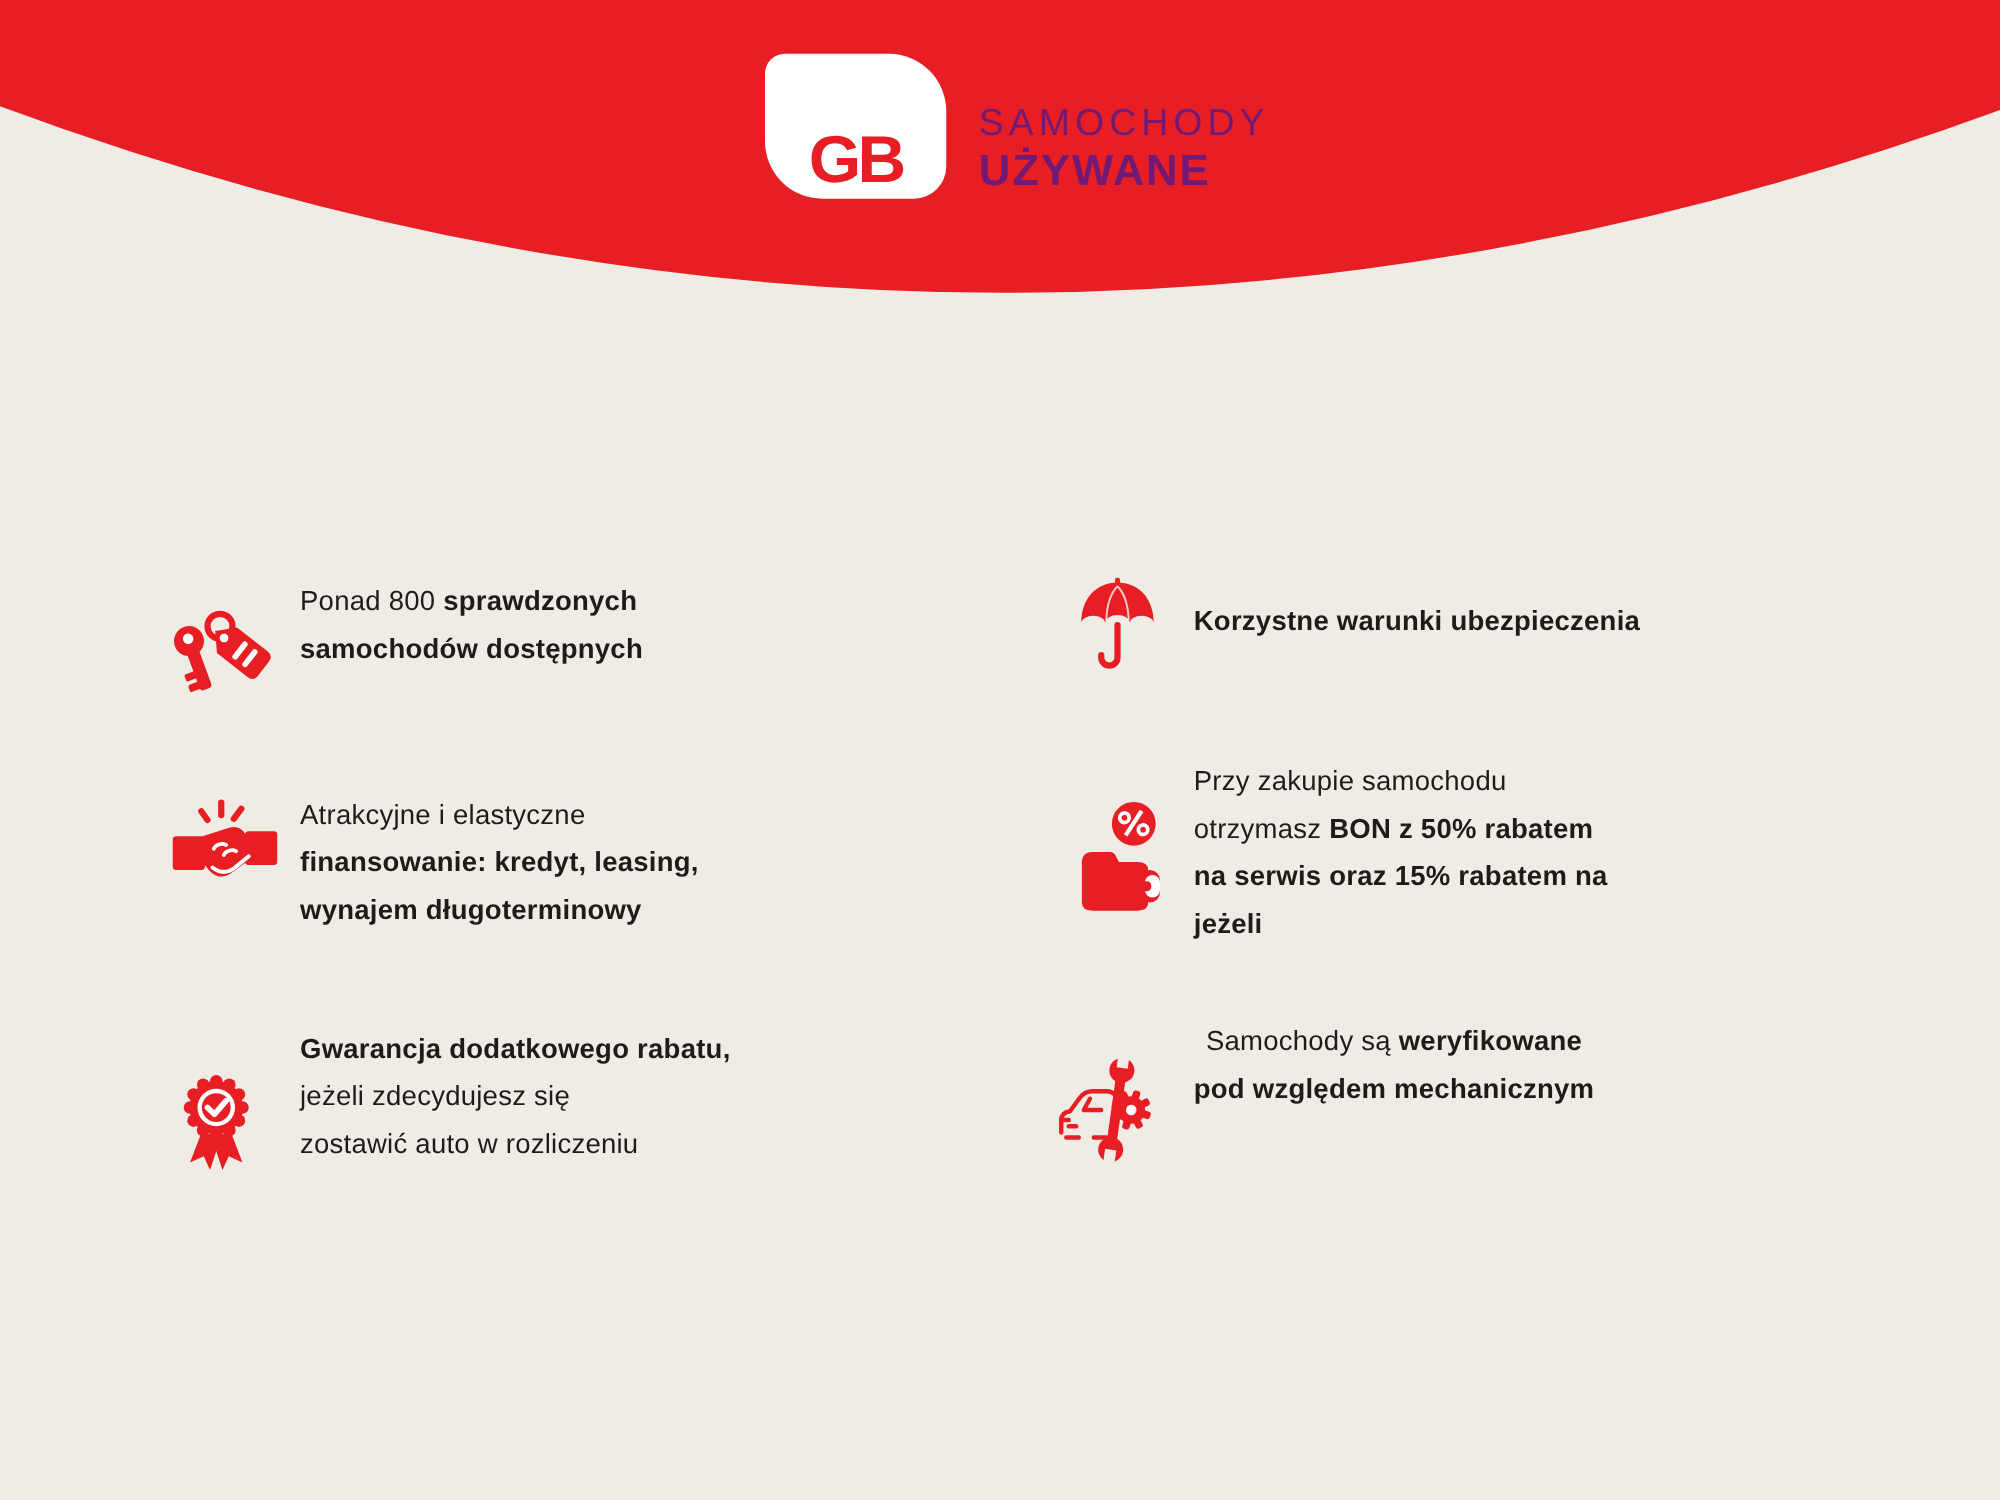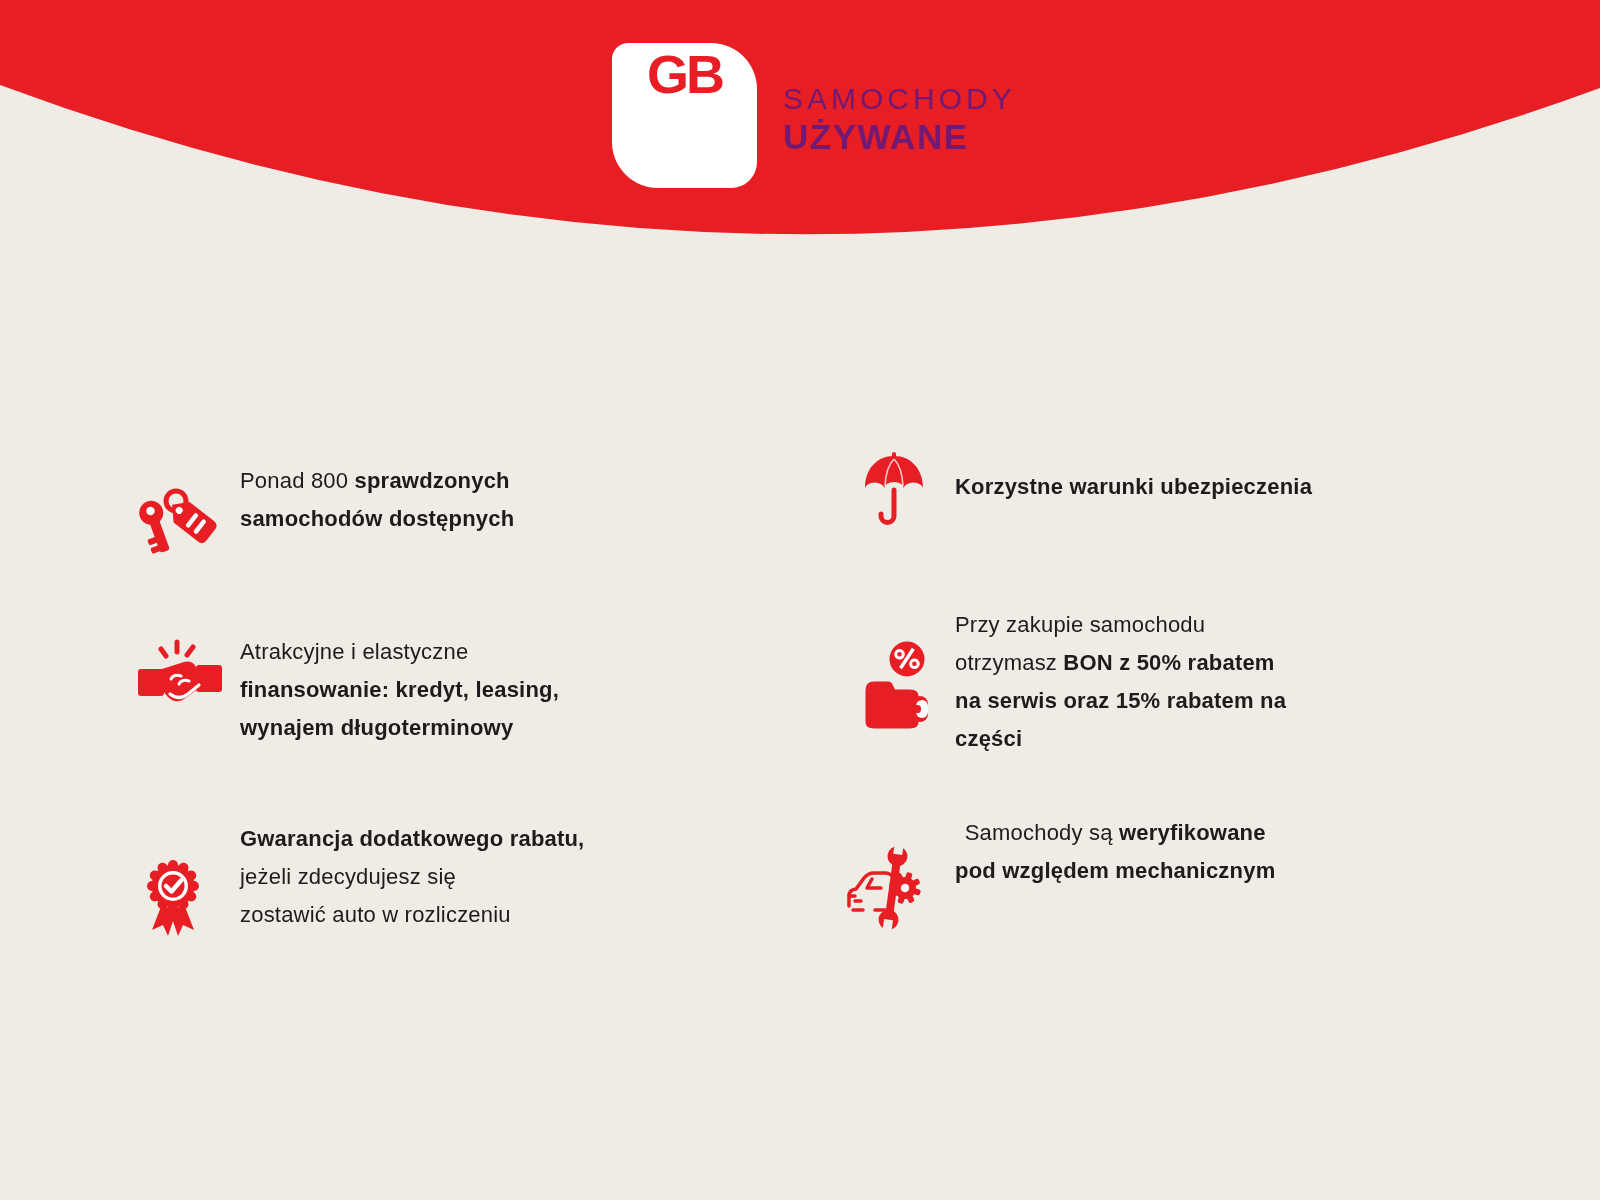--- a/index.html
+++ b/index.html
@@ -5,43 +5,43 @@
   html,body{margin:0;padding:0;background:#efece6;}
   .canvas{
     position:relative;width:1600px;height:1200px;overflow:hidden;
     background:var(--bg,#efece6);
     font-family:"Liberation Sans",sans-serif;
     color:var(--ink,#1d1c1a);
   }
   
   .header-svg{position:absolute;left:0;top:0;display:block;}
   .logo{
-    position:absolute;left:612px;top:43px;width:145px;height:145px;
+    position:absolute;left:612px;top:43px;width:145px;height:116px;
     background:#fff;border-radius:16px 46px 26px 46px;
-    display:flex;align-items:flex-start;justify-content:center;
+    display:flex;align-items:flex-end;justify-content:center;
   }
   .logo-text{
     color:var(--red,#e81e25);font-size:54px;font-weight:800;letter-spacing:-3px;
     transform:scaleY(.98);
   }
   .brand{position:absolute;left:783px;top:82px;color:#701a75;}
   .brand-1{font-size:30px;font-weight:500;letter-spacing:4px;line-height:34px;}
   .brand-2{font-size:35px;font-weight:800;letter-spacing:1.5px;line-height:38px;margin-top:2px;}
   
   .feature{position:absolute;display:flex;align-items:flex-start;}
   .icon-box{flex:none;}
   .fL .icon-box{width:104px;}
   .fR .icon-box{width:103px;}
   .f6.fR .icon-box{width:110px;}
   .ftext{font-size:22px;line-height:38px;letter-spacing:.2px;}
   .ftext .b{font-weight:700;}
   .f1{left:136px;top:462px;}
   .f2{left:136px;top:633px;}
   .f3{left:136px;top:820px;}
-  .f4{left:852px;top:452px;}
+  .f4{left:852px;top:462px;}
   .f5{left:852px;top:606px;}
   .f6{left:845px;top:814px;text-align:center;}
   .f1 .icon{margin-top:24px;}
   .f2 .icon{margin-top:6px;margin-left:2px;}
   .f3 .icon{margin-top:36px;margin-left:8px;}
   .f4 .icon{margin-top:0;margin-left:10px;}
   .f4 .ftext{padding-top:16px;}
   .f5 .icon{margin-top:32px;margin-left:10px;}
   .f6 .icon{margin-top:28px;}
   .icon{display:block;}
@@ -175,21 +175,21 @@
         <path fill="var(--red)" stroke="var(--bg)" stroke-width="3" d="M2,52 Q2,42 12,42 L26,42 Q30,42 32,46 L34,50 L48,50 Q58,50 58,58 L58,84 Q58,92 48,92 L12,92 Q2,92 2,84 Z"></path>
         <rect x="50" y="58" width="16" height="26" rx="8" fill="var(--red)"></rect>
         <rect x="54" y="62" width="12" height="18" rx="6" fill="#fff"></rect>
         <rect x="50" y="67" width="9" height="8" rx="3.5" fill="var(--red)"></rect>
       </svg>
     </div>
     <div class="ftext">
         <div class="line"><span>Przy zakupie samochodu</span></div>
         <div class="line"><span>otrzymasz </span><span class="b">BON z 50% rabatem</span></div>
         <div class="line"><span class="b">na serwis oraz 15% rabatem na</span></div>
-        <div class="line"><span class="b">części</span></div>
+        <div class="line"><span class="b">jeżeli</span></div>
       </div>
   </div>
 
   <div class="feature fR f6">
     <div class="icon-box">
       <svg class="icon i-car" viewBox="0 0 76 92" aria-hidden="true">
         <g stroke="var(--red)" stroke-width="3.5" fill="none" stroke-linecap="round" stroke-linejoin="round">
           <path d="M4,64 L4,54 Q4,48 11,47 L19,36 Q23,31 29,31 L40,31 Q45,31 48,35 L53,41"></path>
           <path d="M27,37 L22,46 L36,46"></path>
           <path d="M4,54 L10,54"></path>

